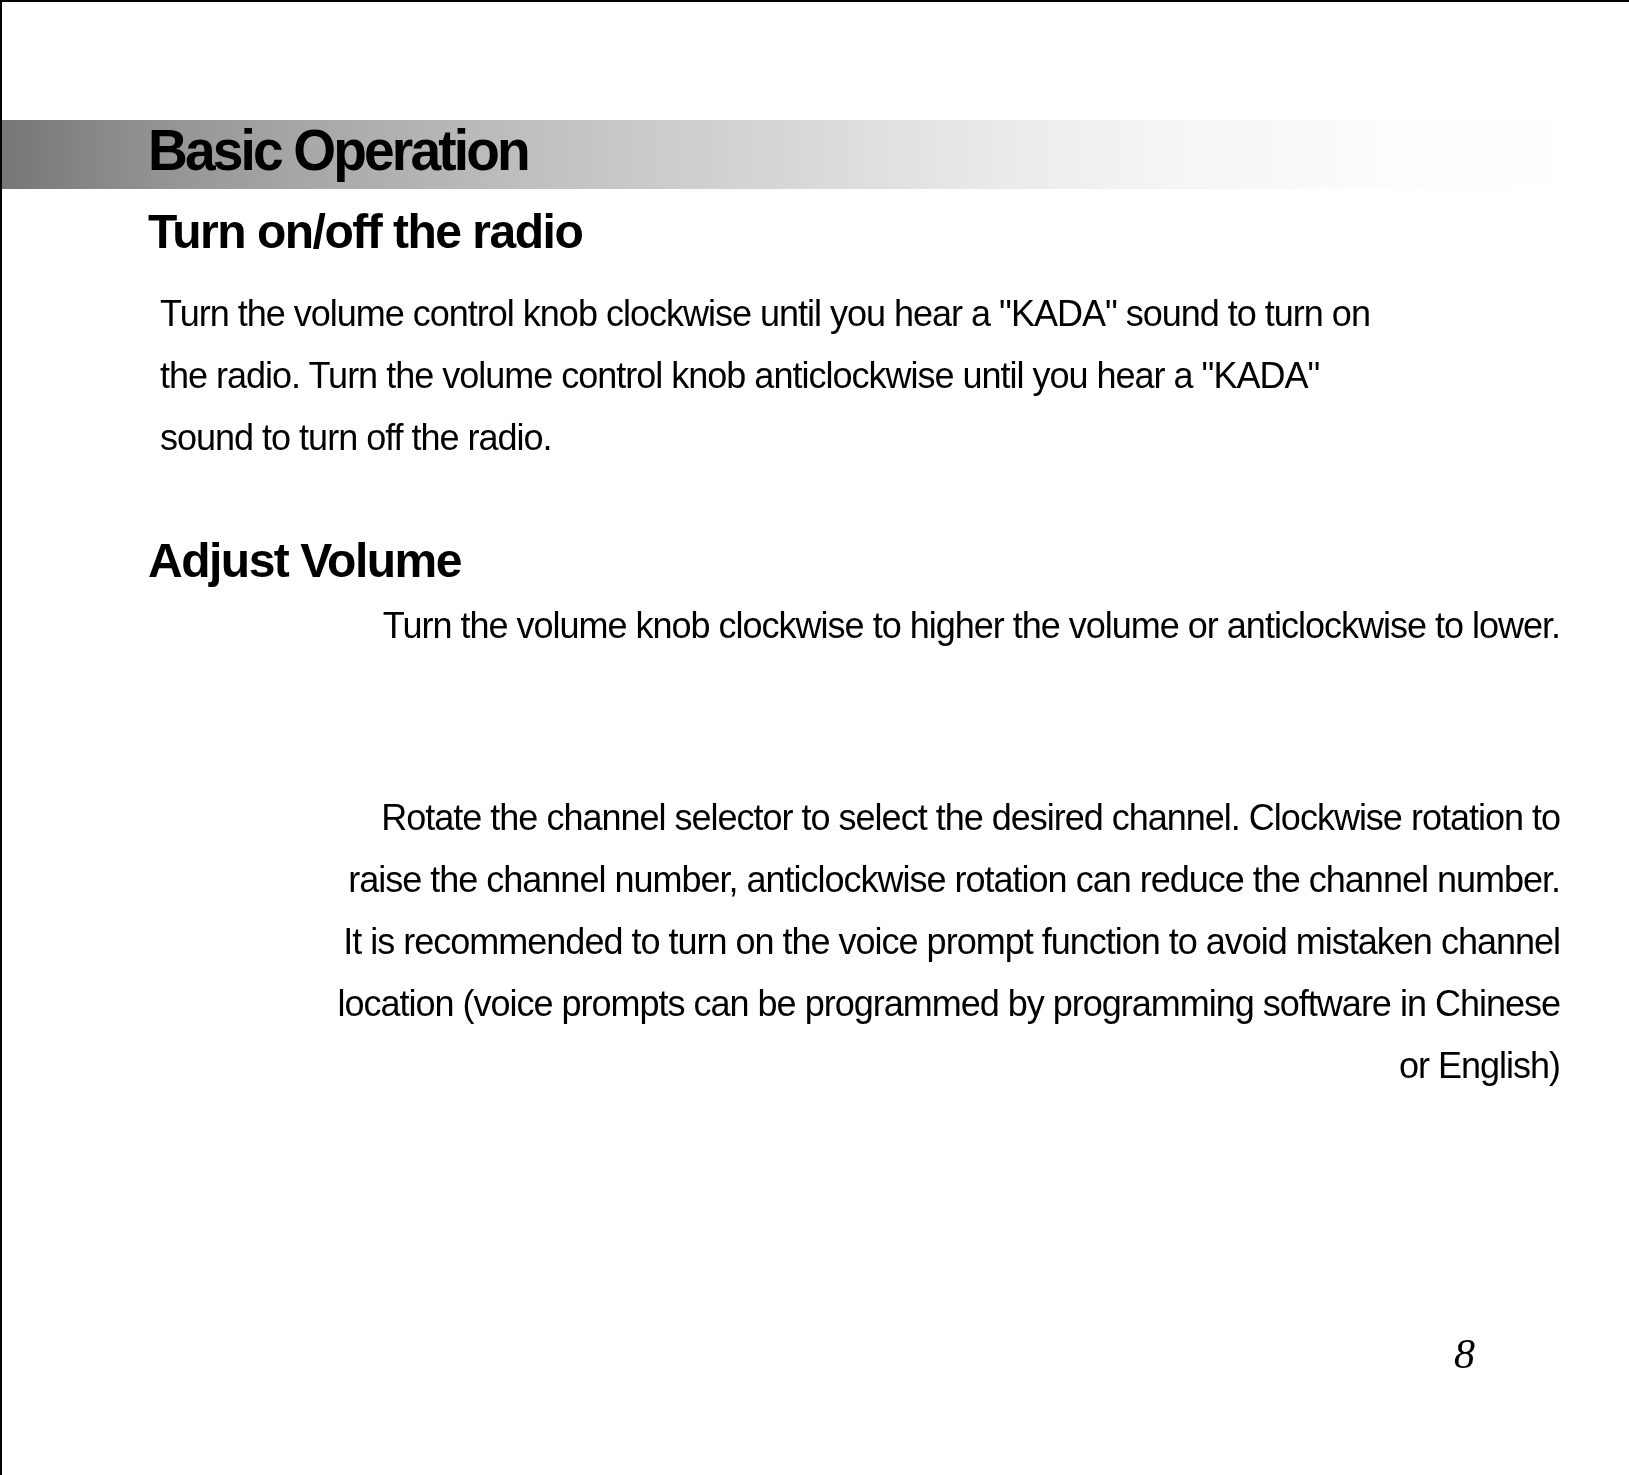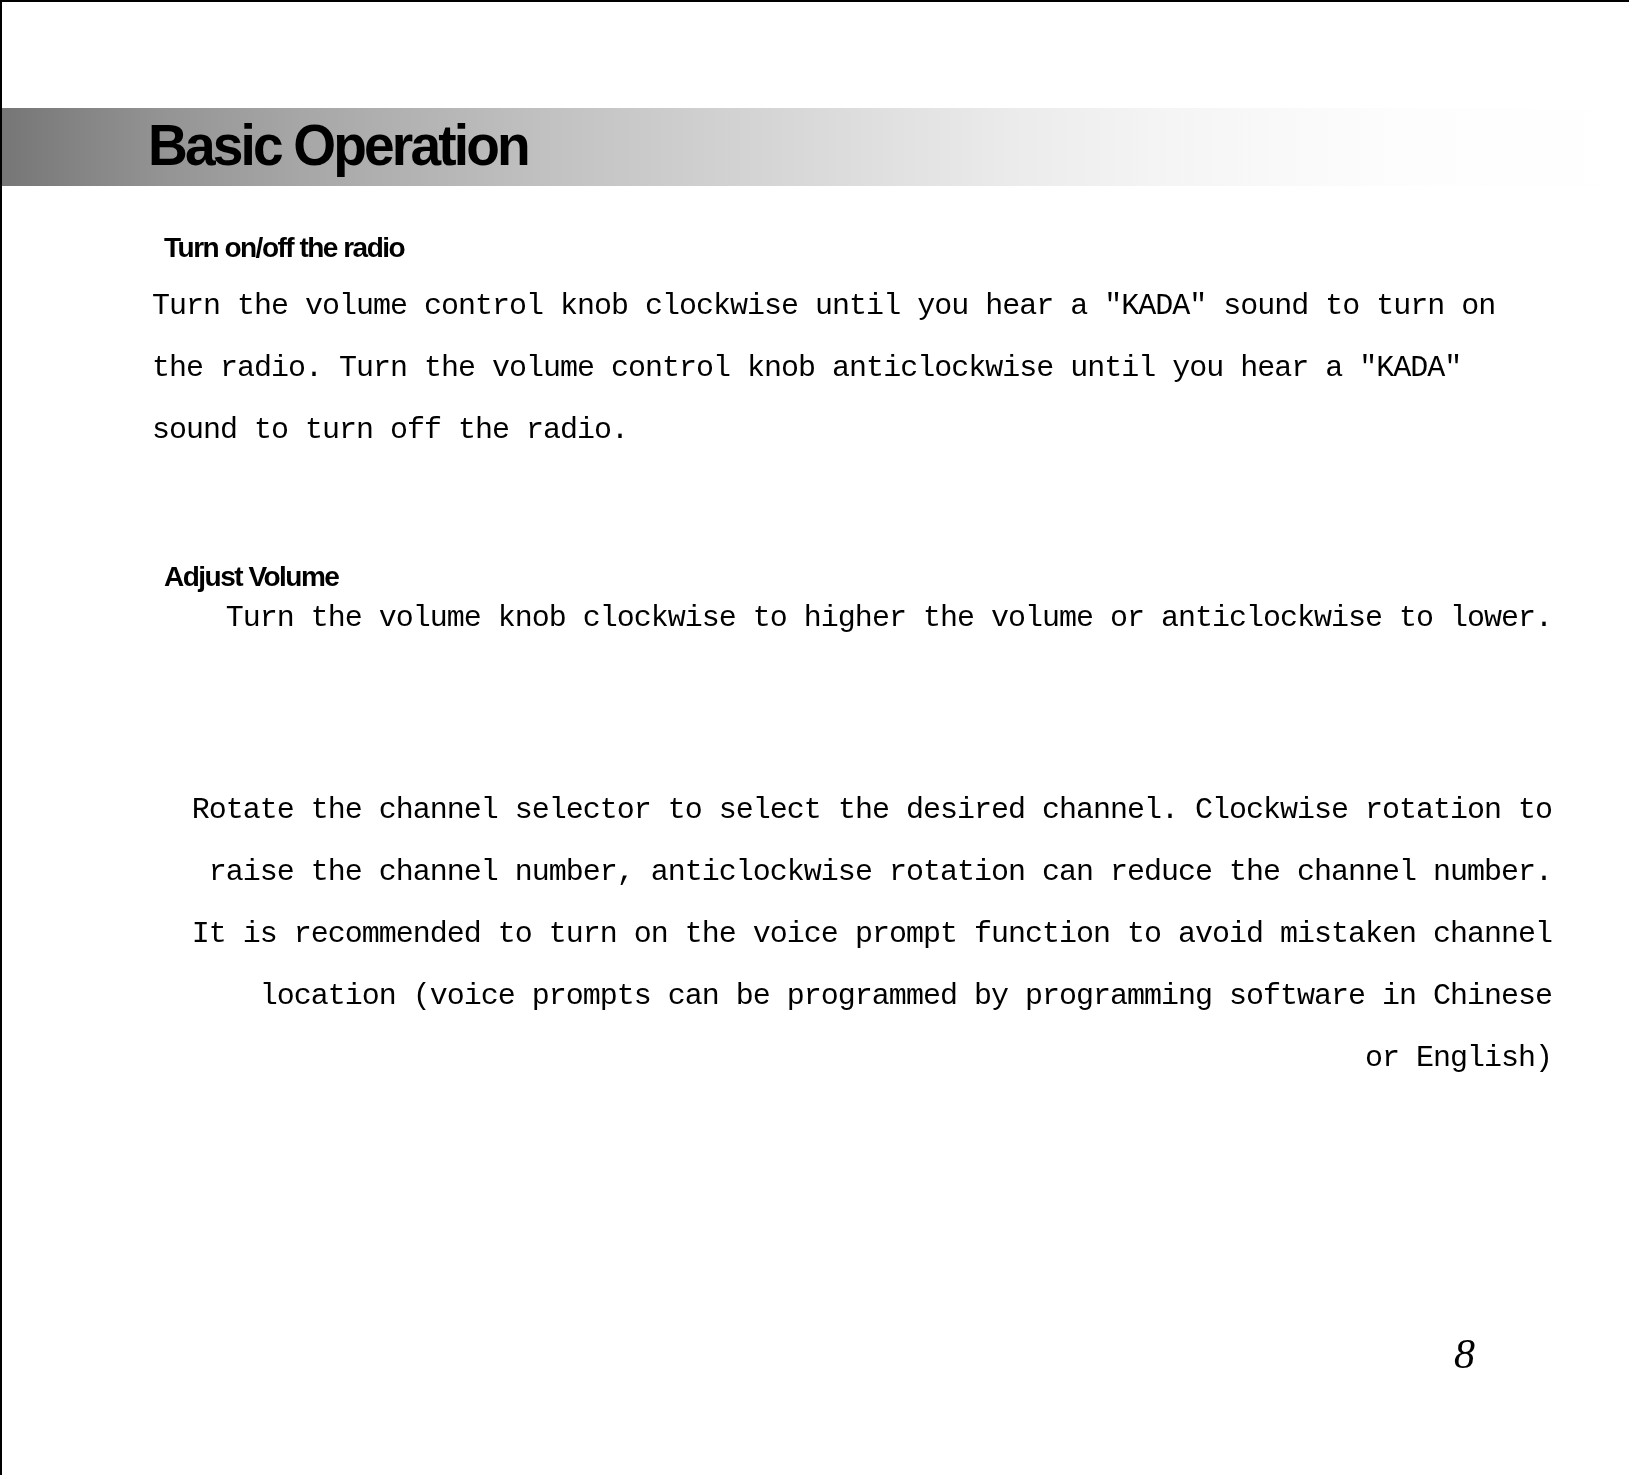--- a/index.html
+++ b/index.html
@@ -14,66 +14,65 @@
     background: #ffffff;
     border-top: 2px solid #000000;
     border-left: 2px solid #000000;
     box-sizing: border-box;
     font-family: "Liberation Sans", sans-serif;
     color: #000000;
     overflow: hidden;
   }
   .header-bar {
     position: absolute;
-    top: 106px;
+    top: 118px;
     left: 0;
     width: 1627px;
-    height: 78px;
+    height: 69px;
     background: linear-gradient(to right,
       #767676 0%,
       #949494 10%,
       #a6a6a6 18%,
       #c2c2c2 34%,
       #d8d8d8 49%,
       #ebebeb 62%,
       #f5f5f5 72%,
       #fdfdfd 86%,
       #ffffff 100%);
     display: flex;
-    align-items: center;
+    align-items: flex-end;
   }
   .page-title {
     margin: 0 0 6px 146px;
     font-size: 58px;
     font-weight: bold;
     letter-spacing: -3px;
     transform: scaleX(0.95);
     transform-origin: left center;
     white-space: nowrap;
   }
   .sec-heading {
     position: absolute;
     left: 146px;
-    margin: 16px;
-    font-size: 28px;
+    margin: 0;
+    font-size: 48px;
     font-weight: bold;
     letter-spacing: -1.5px;
     line-height: 38px;
     white-space: nowrap;
   }
   .sec-body {
     position: absolute;
     left: 146px;
     width: 1400px;
-    margin: 4px;
-    font-size: 30px;
+    margin: 12px;
+    font-size: 36px;
     letter-spacing: -1px;
     line-height: 62px;
     white-space: pre-line;
-    font-family: Liberation Mono, monospace;
   }
   #sec1-heading { top: 211px; }
   #sec1-body   { top: 269px; }
   #sec2-heading { top: 540px; }
   #sec2-body   { top: 581px; text-align: right; }
   #sec3-heading { top: 723px; }
   #sec3-body   { top: 773px; text-align: right; }
   .page-number {
     position: absolute;
     left: 1452px;

